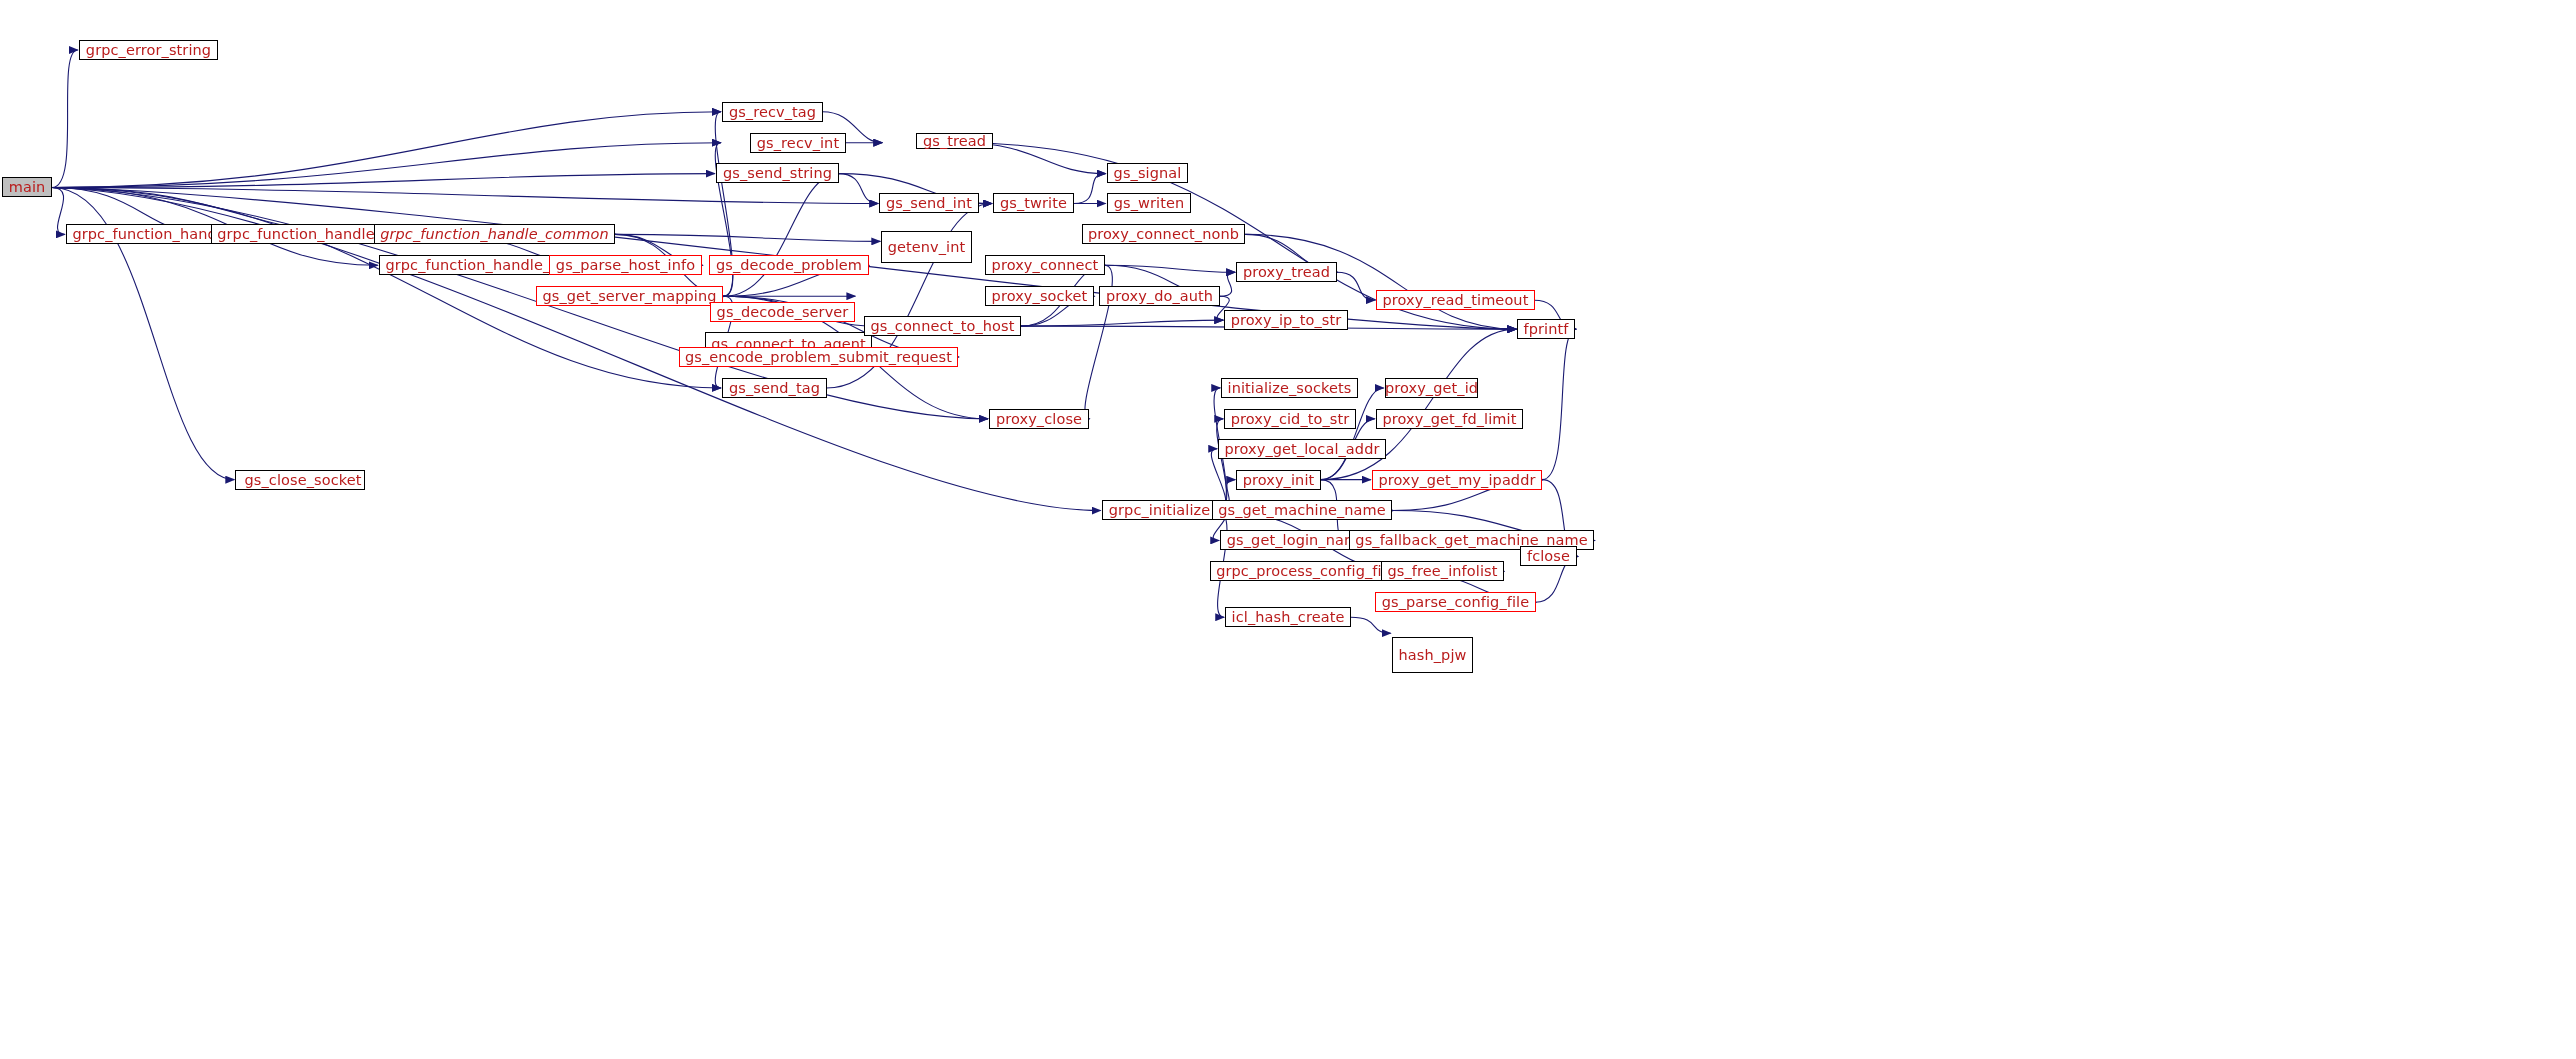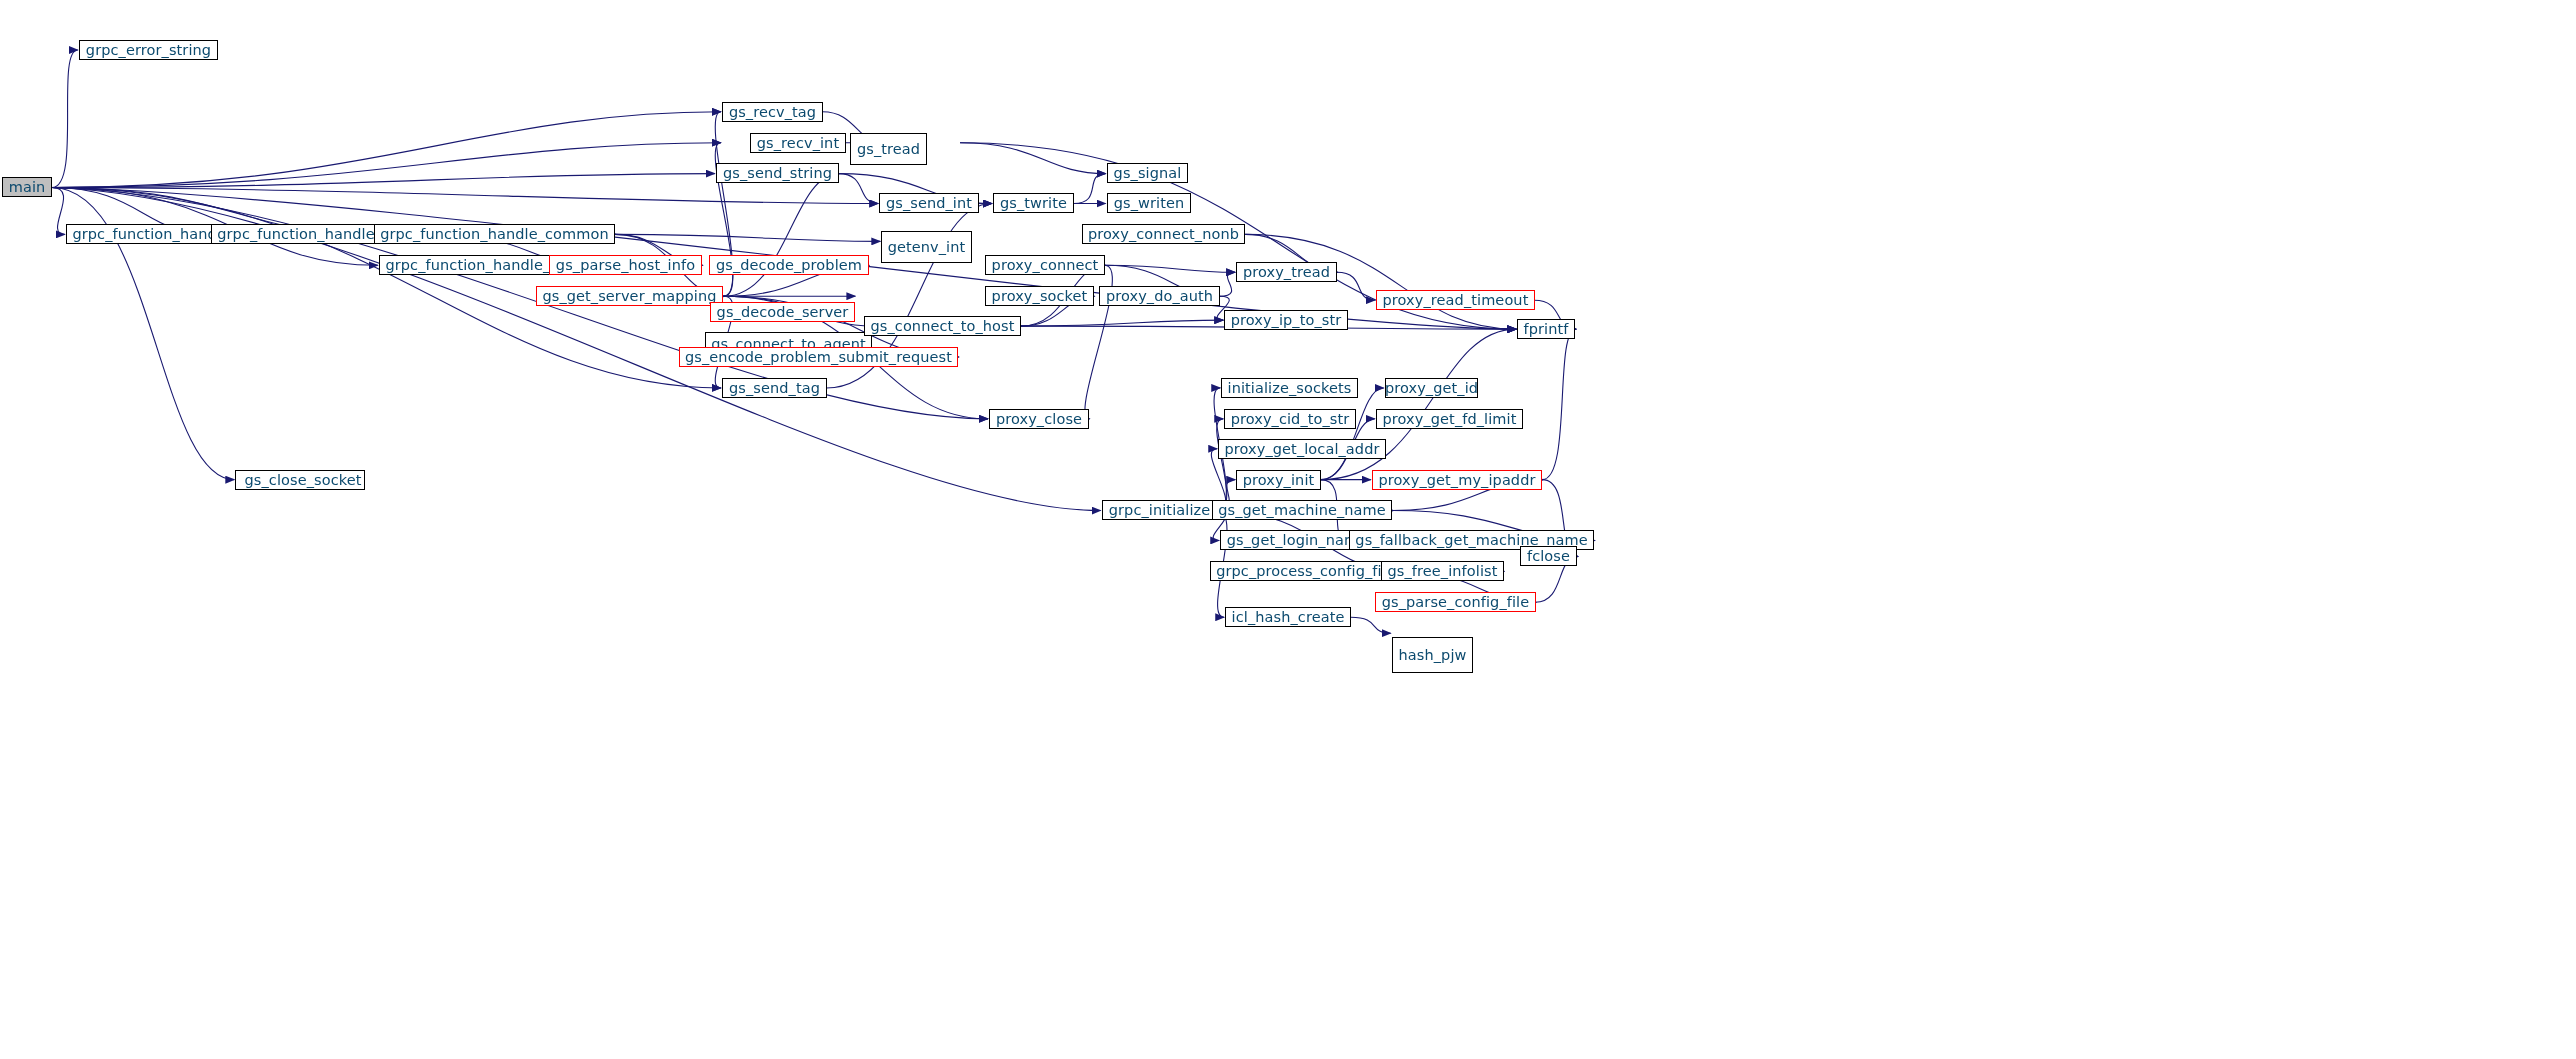--- a/index.html
+++ b/index.html
@@ -11,21 +11,21 @@
     background:#ffffff;
     font-family:"DejaVu Sans","Liberation Sans",sans-serif;
     overflow:hidden;
   }
   #edges{position:absolute;left:0;top:0;width:2576px;height:1060px;}
   .node{
     position:absolute;
     box-sizing:border-box;
     border:1px solid #000000;
     background:#ffffff;
-    color:#0c4a6e;
+    color:#b91c1c;
     font-size:14.5px;
     line-height:1;
     display:flex;
     align-items:center;
     justify-content:center;
     white-space:nowrap;
     letter-spacing:0.1px;
     padding:0 6px;
   }
   .node.red{border-color:#ff0000;}
@@ -124,21 +124,21 @@
       </div>
       <div class="node" style="left: 79px; top: 40px; width: 139px; height: 20px;">
         <span>grpc_error_string</span>
       </div>
       <div class="node" style="left: 722px; top: 102px; width: 101px; height: 20px;">
         <span>gs_recv_tag</span>
       </div>
       <div class="node" style="left: 722px; top: 133px; width: 96px; height: 20px; margin-left: 28px;">
         <span>gs_recv_int</span>
       </div>
-      <div class="node" style="left: 850px; top: 133px; width: 77px; height: 32px;">
+      <div class="node" style="left: 916px; top: 133px; width: 77px; height: 16px;">
         <span>gs_tread</span>
       </div>
       <div class="node" style="left: 716px; top: 163px; width: 123px; height: 20px;">
         <span>gs_send_string</span>
       </div>
       <div class="node" style="left: 1107px; top: 163px; width: 81px; height: 20px;">
         <span>gs_signal</span>
       </div>
       <div class="node" style="left: 879px; top: 193px; width: 100px; height: 20px;">
         <span>gs_send_int</span>
@@ -148,21 +148,21 @@
       </div>
       <div class="node" style="left: 1107px; top: 193px; width: 84px; height: 20px;">
         <span>gs_writen</span>
       </div>
       <div class="node" style="left: 66px; top: 224px; width: 201px; height: 20px;">
         <span>grpc_function_handle_init</span>
       </div>
       <div class="node" style="left: 211px; top: 224px; width: 229px; height: 20px;">
         <span>grpc_function_handle_default</span>
       </div>
-      <div class="node" style="left: 374px; top: 224px; width: 241px; height: 20px;">
+      <div class="node" style="left: 374px; top: 224px; width: 241px; height: 20px; font-style: italic;">
         <span>grpc_function_handle_common</span>
       </div>
       <div class="node" style="left: 881px; top: 231px; width: 91px; height: 32px;">
         <span>getenv_int</span>
       </div>
       <div class="node" style="left: 1082px; top: 224px; width: 163px; height: 20px;">
         <span>proxy_connect_nonb</span>
       </div>
       <div class="node" style="left: 379px; top: 255px; width: 214px; height: 20px;">
         <span>grpc_function_handle_clear</span>

